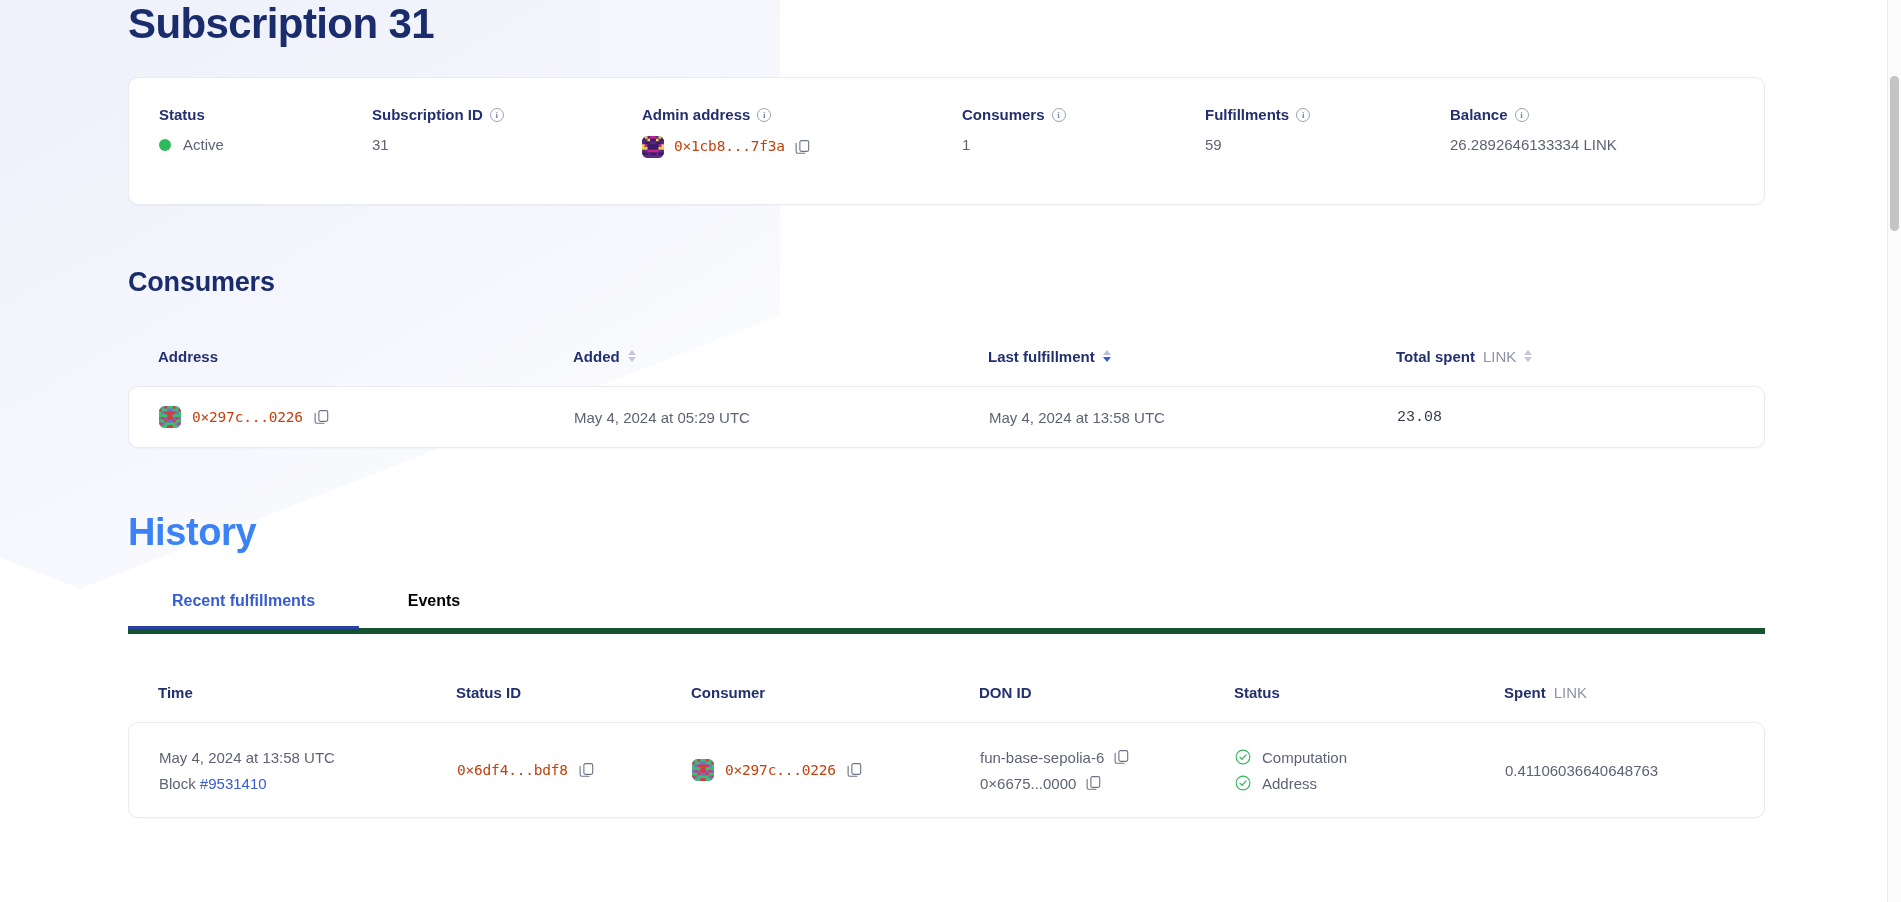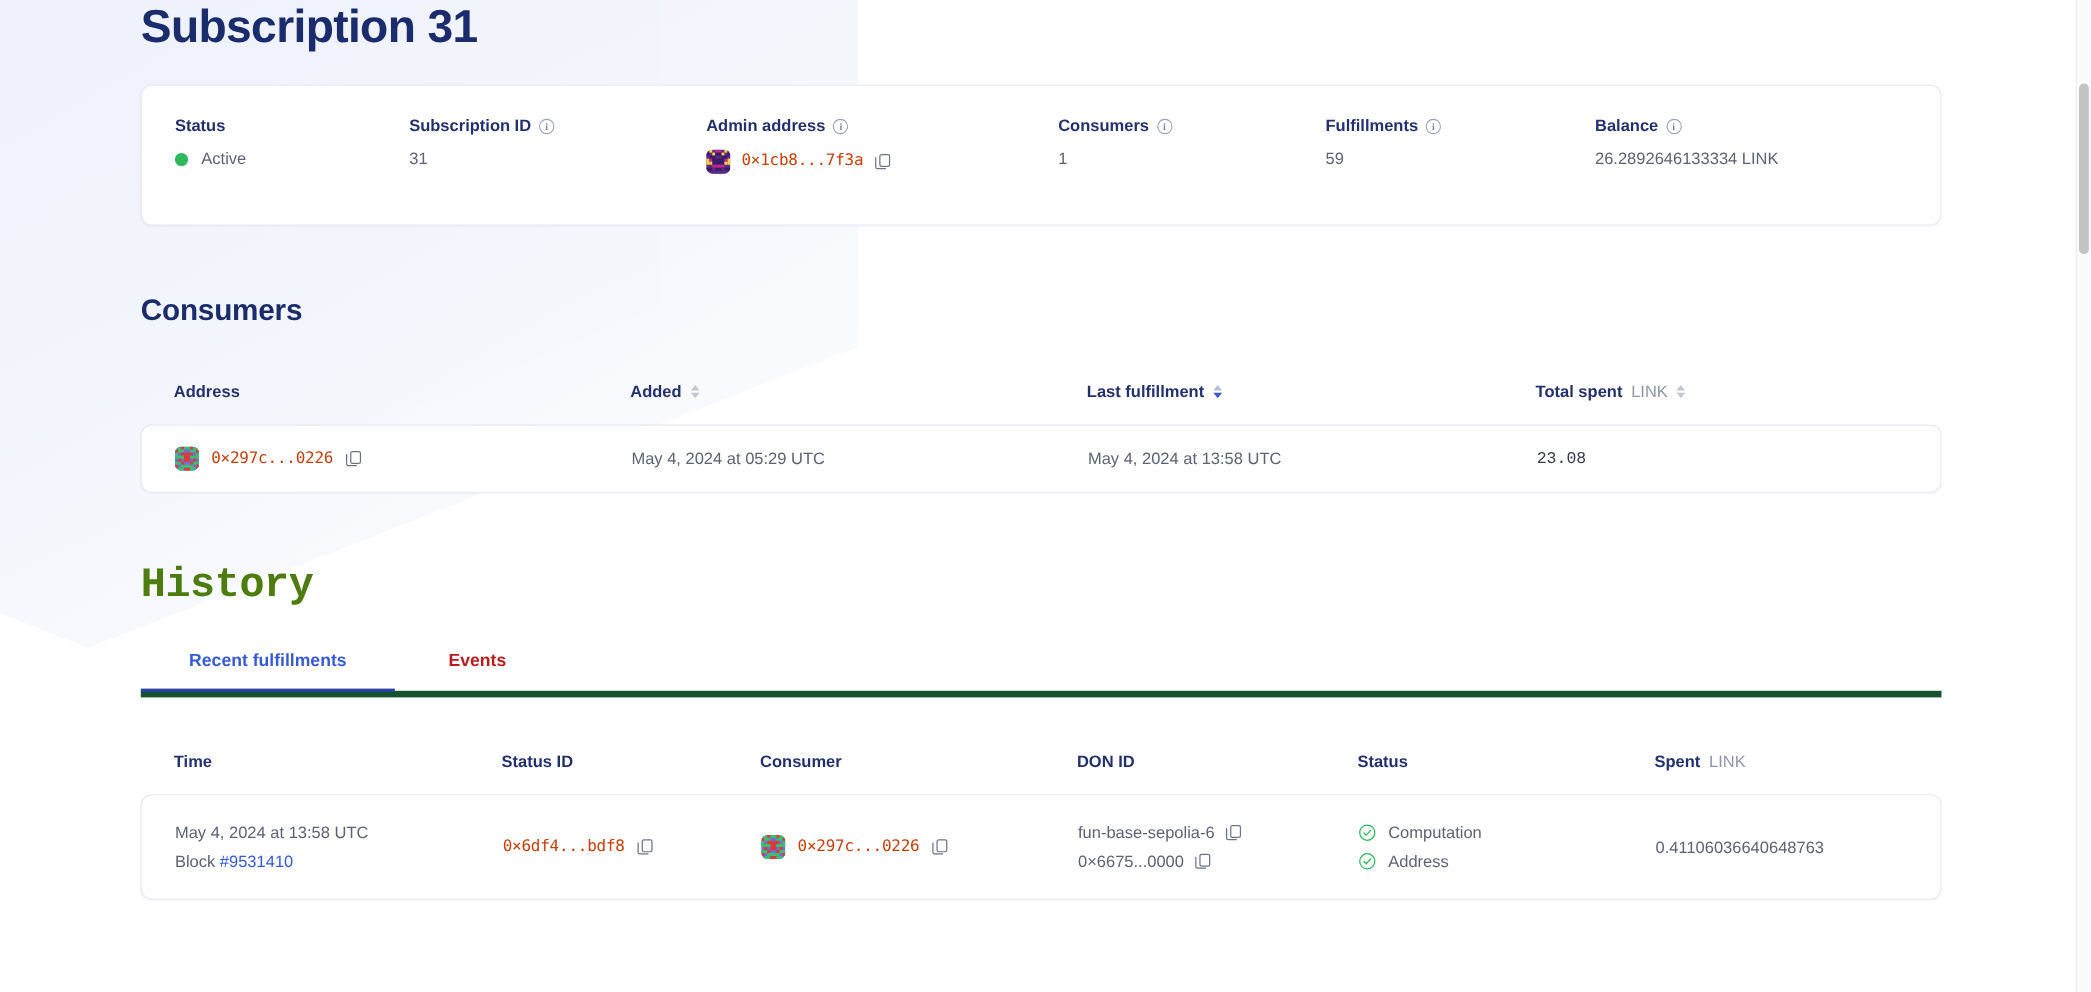--- a/index.html
+++ b/index.html
@@ -87,21 +87,21 @@
 
   
   .identicon { width:22px; height:22px; border-radius:6px; flex:0 0 auto; display:block; }
 
   .copy-icon { width:15px; height:16px; flex:0 0 auto; cursor:pointer; }
 
   
   .section-title {
     font-size: 27px; font-weight: 700; color:#1a2c6b; letter-spacing:-0.2px;
   }
-  .h-history { font-size: 38px; font-weight:700; color:#4d7c0f; letter-spacing:-0.4px;font-family:Liberation Mono, monospace; }
+  .h-history { font-size: 38px; font-weight:700; color:#3b82f6; letter-spacing:-0.4px; }
 
   
   .thead {
     display:flex; align-items:center;
     font-size:15px; font-weight:700; color:#22306e;
     padding: 0 0 0 30px;
   }
   .th { display:flex; align-items:center; gap:8px; }
   .th .unit { font-weight:400; color:#8e95a8; }
   .sort-arrows { display:inline-flex; flex-direction:column; gap:2px; }
@@ -119,21 +119,21 @@
   
   .hw0 { width: 298px; } .hw1 { width: 235px; } .hw2 { width: 288px; }
   .hw3 { width: 255px; } .hw4 { width: 270px; } .hw5 { width: 250px; }
 
   .cell-text { font-size:15px; color:#5d6374; }
   .cell-strong { font-size:15px; color:#363c4d;font-family:Liberation Mono, monospace; }
 
   .tabs { display:flex; border-bottom:6px solid #14532d; width:1637px; }
   .tab {
     padding: 0 0 18px 0; margin-right:0;
-    font-size:16px; font-weight:700; color:#b91c1c; cursor:pointer;
+    font-size:16px; font-weight:700; color:#000000; cursor:pointer;
     width: 231px; text-align:center; position:relative;
   }
   .tab.active { color:#375bd2; }
   .tab.active::after {
     content:""; position:absolute; left:0; right:0; bottom:-1px; height:3px; background:#2a41a5;
   }
   .tab.evt { width: 150px; }
 
   .status-ok { display:flex; align-items:center; gap:11px; font-size:15px; color:#5d6374; }
   .check-circle { width:16px;height:16px; flex:0 0 auto; }

